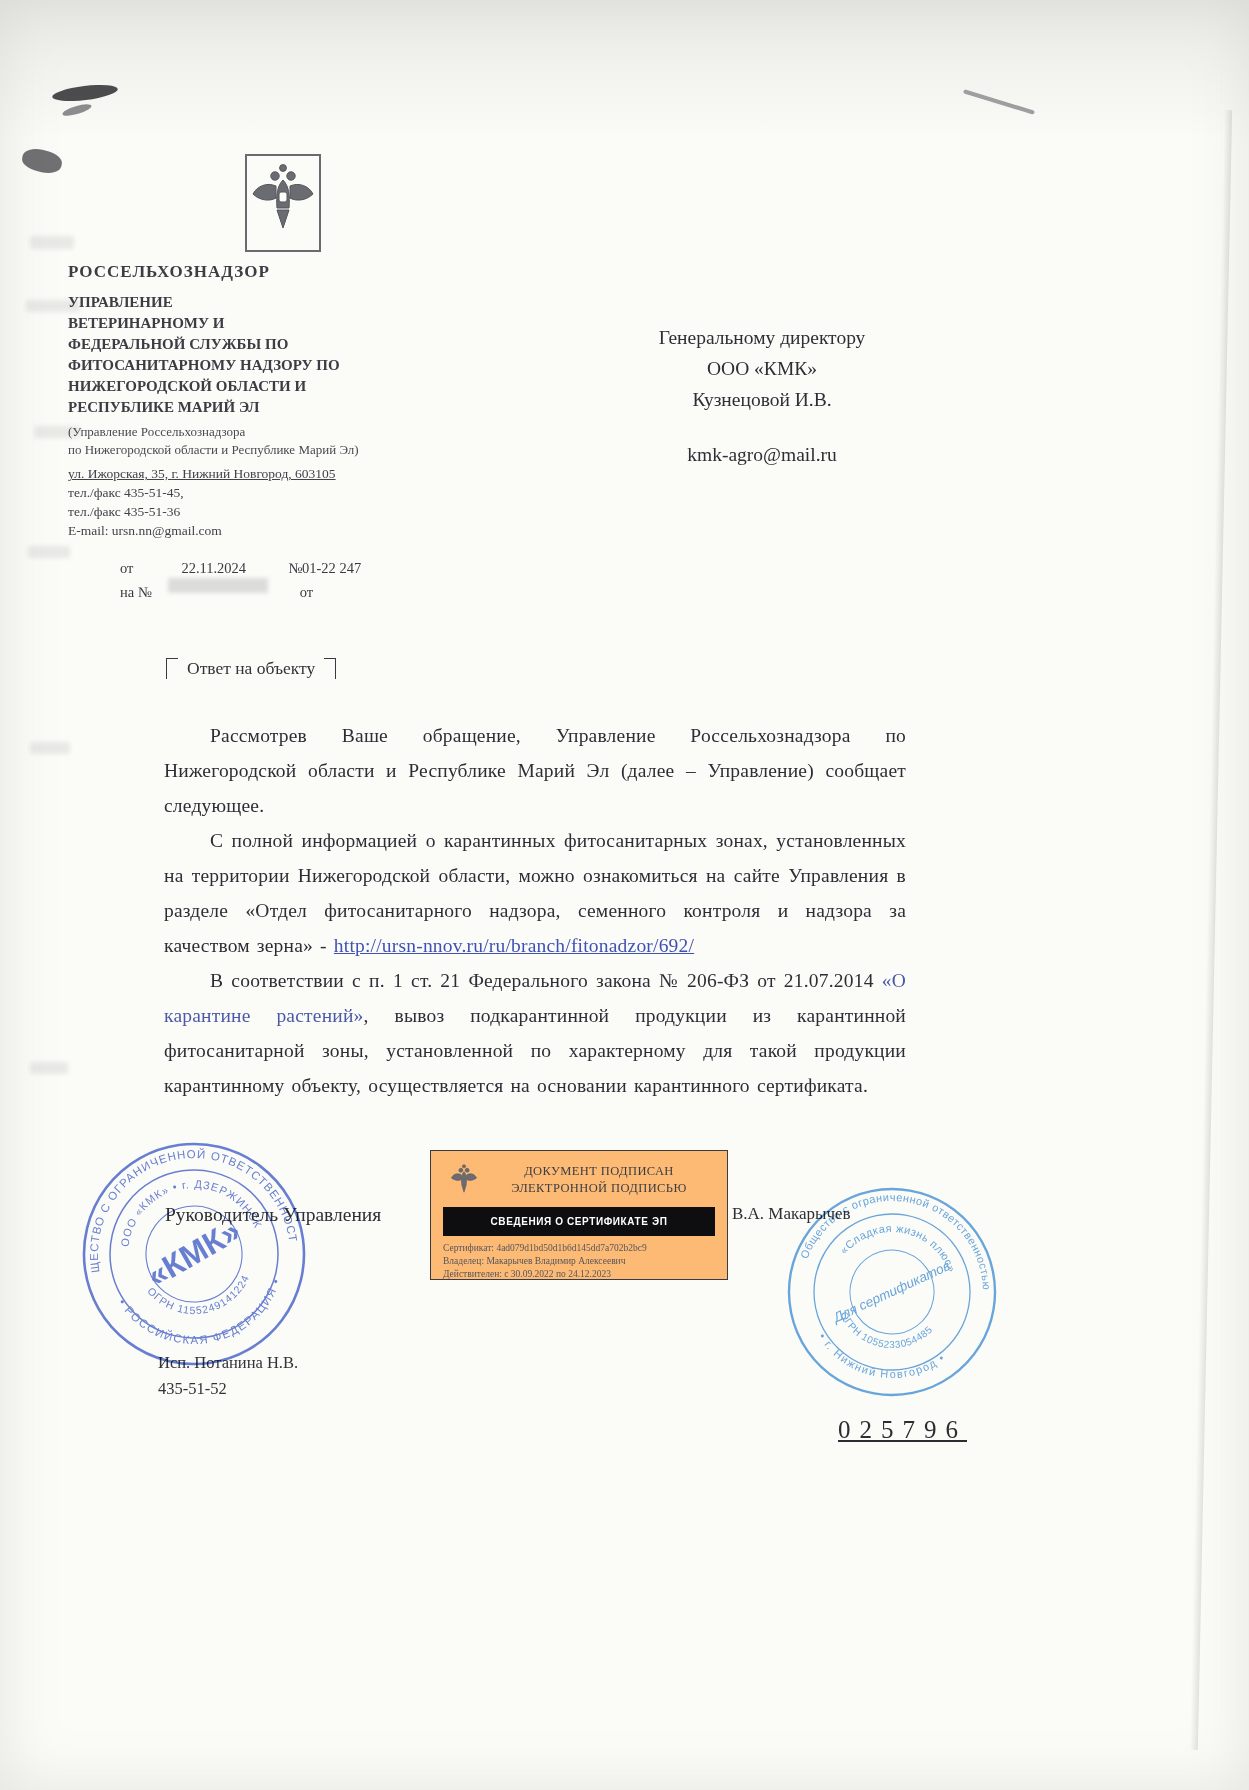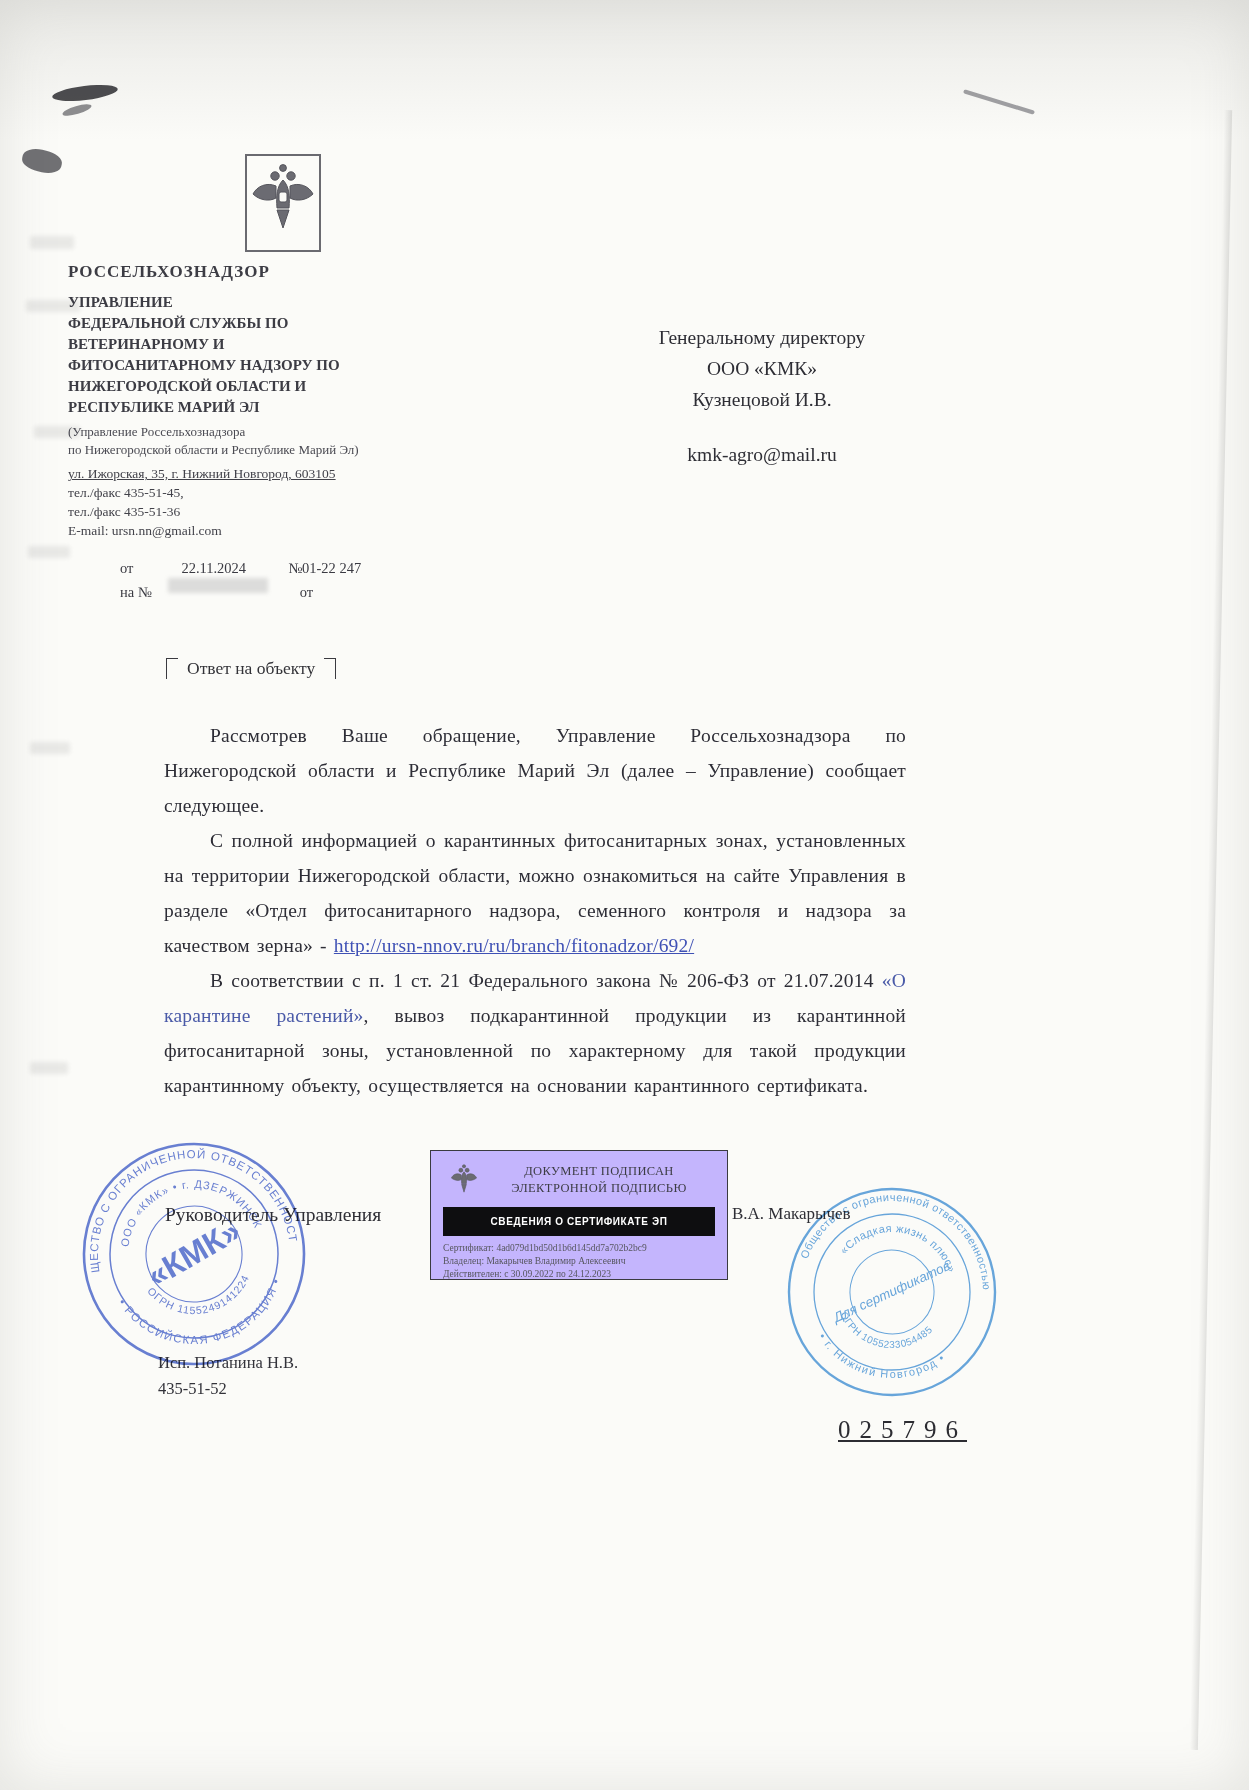--- a/index.html
+++ b/index.html
@@ -61,21 +61,21 @@
     font-size:19.5px;line-height:35px;text-align:justify;color:#2d2d36;
     word-spacing:2px;letter-spacing:.2px;}
   .body-text p{margin:0;text-indent:46px;}
   .link{color:#3f51b5;text-decoration:underline;cursor:pointer;}
   .law{color:#4a5aa8;}
 
   .sig-pos{position:absolute;left:165px;top:1204px;font-size:19.5px;}
   .sig-name{position:absolute;left:732px;top:1204px;font-size:17px;}
 
   .esign{position:absolute;left:430px;top:1150px;width:296px;height:128px;
-    border:1.6px solid #3a3a40;background:#c4b5fd;z-index:5;}
+    border:1.6px solid #3a3a40;background:#fdba74;z-index:5;}
   .esign-head{display:flex;align-items:center;padding:9px 10px 3px;}
   .esign-eagle{width:34px;height:40px;flex:0 0 auto;margin-left:6px;}
   .esign-titles{flex:1;text-align:center;font-size:12.5px;line-height:17px;color:#3c3c44;letter-spacing:.4px;}
   .esign-band{margin:4px 12px 0;background:#0e0e10;color:#fff;font-weight:bold;
     font-size:10px;letter-spacing:.6px;text-align:center;padding:9px 0;
     font-family:"Liberation Sans","DejaVu Sans",sans-serif;}
   .esign-meta{padding:6px 12px 0;font-size:9.5px;line-height:13px;color:#56565e;}
 
   .stamp{position:absolute;opacity:.72;mix-blend-mode:multiply;pointer-events:none;z-index:6;}
   .stamp-left{left:76px;top:1136px;transform:rotate(-8deg);}
@@ -116,22 +116,22 @@
         <path d="M47,34 C56,30 66,34 70,42 C64,48 54,50 47,46 Z"></path>
         <path d="M34,58 L46,58 L40,76 Z"></path>
         <rect x="36" y="40" width="8" height="10" rx="2" fill="#fbfbf8"></rect>
       </g>
     </svg>
   </div>
 
   <div class="letterhead">
     <div class="org-name">РОССЕЛЬХОЗНАДЗОР</div>
     <div class="org-line">УПРАВЛЕНИЕ</div>
+    <div class="org-line">ВЕТЕРИНАРНОМУ И</div>
     <div class="org-line">ФЕДЕРАЛЬНОЙ СЛУЖБЫ ПО</div>
-    <div class="org-line">ВЕТЕРИНАРНОМУ И</div>
     <div class="org-line">ФИТОСАНИТАРНОМУ НАДЗОРУ ПО</div>
     <div class="org-line">НИЖЕГОРОДСКОЙ ОБЛАСТИ И</div>
     <div class="org-line">РЕСПУБЛИКЕ МАРИЙ ЭЛ</div>
     <div class="org-alt">(Управление Россельхознадзора</div>
     <div class="org-alt" style="margin-top:0;">по Нижегородской области и Республике Марий Эл)</div>
     <div class="org-addr first">ул. Ижорская, 35, г. Нижний Новгород, 603105</div>
     <div class="org-addr">тел./факс 435-51-45,</div>
     <div class="org-addr">тел./факс 435-51-36</div>
     <div class="org-addr">E-mail: ursn.nn@gmail.com</div>
   </div>

